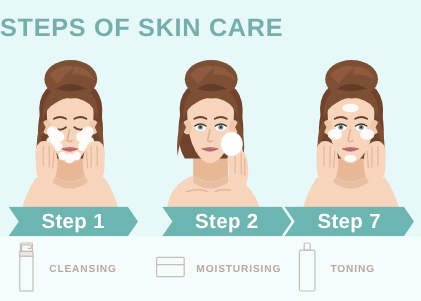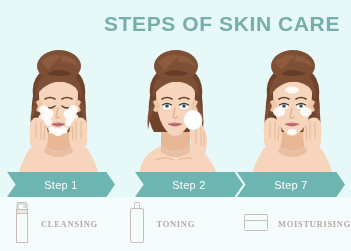--- a/index.html
+++ b/index.html
@@ -15,21 +15,21 @@
     background: #e6f8f8;
     font-family: "Liberation Sans", sans-serif;
     box-sizing: border-box;
   }
   
   .title {
     position: absolute;
     left: 0;
     top: 11px;
     width: 340px;
-    text-align: right;
+    text-align: left;
     font-size: 21px;
     font-weight: bold;
     letter-spacing: 0.6px;
     color: #76aeac;
     line-height: 26px;
     white-space: nowrap;
   }
   
   .panels {
     position: absolute;
@@ -62,22 +62,22 @@
     top: 172px;
     width: 351px;
     height: 25px;
   }
   .ribbon {
     position: absolute;
     top: 0;
     height: 25px;
     background: #6cb5b0;
     color: #ffffff;
-    font-size: 11px;
-    font-weight: normal;
+    font-size: 17px;
+    font-weight: bold;
     letter-spacing: 0.3px;
     display: flex;
     align-items: center;
     justify-content: center;
     clip-path: polygon(0% 0%, 92% 0%, 100% 50%, 92% 100%, 0% 100%, 8% 50%);
   }
   .ribbon-1 { left: 7px;   width: 108px; }
   .ribbon-2 { left: 135px; width: 108px; }
   .ribbon-3 { left: 237px; width: 108px; }
 
@@ -99,21 +99,20 @@
     box-sizing: border-box;
   }
   .legend-icon { flex: 0 0 auto; }
   .legend-label {
     margin-left: 9px;
     font-size: 8.5px;
     font-weight: bold;
     letter-spacing: 0.7px;
     color: #b9a9a4;
     white-space: nowrap;
-    font-family: Liberation Serif, serif;
   }
 </style>
 </head>
 <body>
 
 <div id="infographic">
 
   <div class="title">STEPS OF SKIN CARE</div>
 
   <div class="panels">
@@ -350,35 +349,35 @@
             <path d="M6 9.5 L6 4 L12 4 Q15 4 14 7 L11 7"></path>
             <rect x="5" y="2.5" width="10" height="7" rx="1"></rect>
           </g>
         </svg>
       </span>
       <span class="legend-label">CLEANSING</span>
     </div>
 
     <div class="legend-item">
       <span class="legend-icon">
+        <svg width="26" height="44" viewBox="0 0 26 44">
+          <g fill="none" stroke="#c9bdb8" stroke-width="1">
+            <rect x="1.5" y="14.5" width="23" height="16" rx="1"></rect>
+            <line x1="1.5" y1="20.5" x2="24.5" y2="20.5"></line>
+          </g>
+        </svg>
+      </span>
+      <span class="legend-label">MOISTURISING</span>
+    </div>
+
+    <div class="legend-item">
+      <span class="legend-icon">
         <svg width="20" height="44" viewBox="0 0 20 44">
           <g fill="none" stroke="#c9bdb8" stroke-width="1">
             <rect x="3.5" y="8.5" width="13" height="34" rx="1.5"></rect>
             <rect x="7.5" y="2.5" width="5" height="6" rx="0.8"></rect>
           </g>
         </svg>
       </span>
       <span class="legend-label">TONING</span>
     </div>
-
-    <div class="legend-item">
-      <span class="legend-icon">
-        <svg width="26" height="44" viewBox="0 0 26 44">
-          <g fill="none" stroke="#c9bdb8" stroke-width="1">
-            <rect x="1.5" y="14.5" width="23" height="16" rx="1"></rect>
-            <line x1="1.5" y1="20.5" x2="24.5" y2="20.5"></line>
-          </g>
-        </svg>
-      </span>
-      <span class="legend-label">MOISTURISING</span>
-    </div>
   </div>
 </div>
 
 </body></html>

